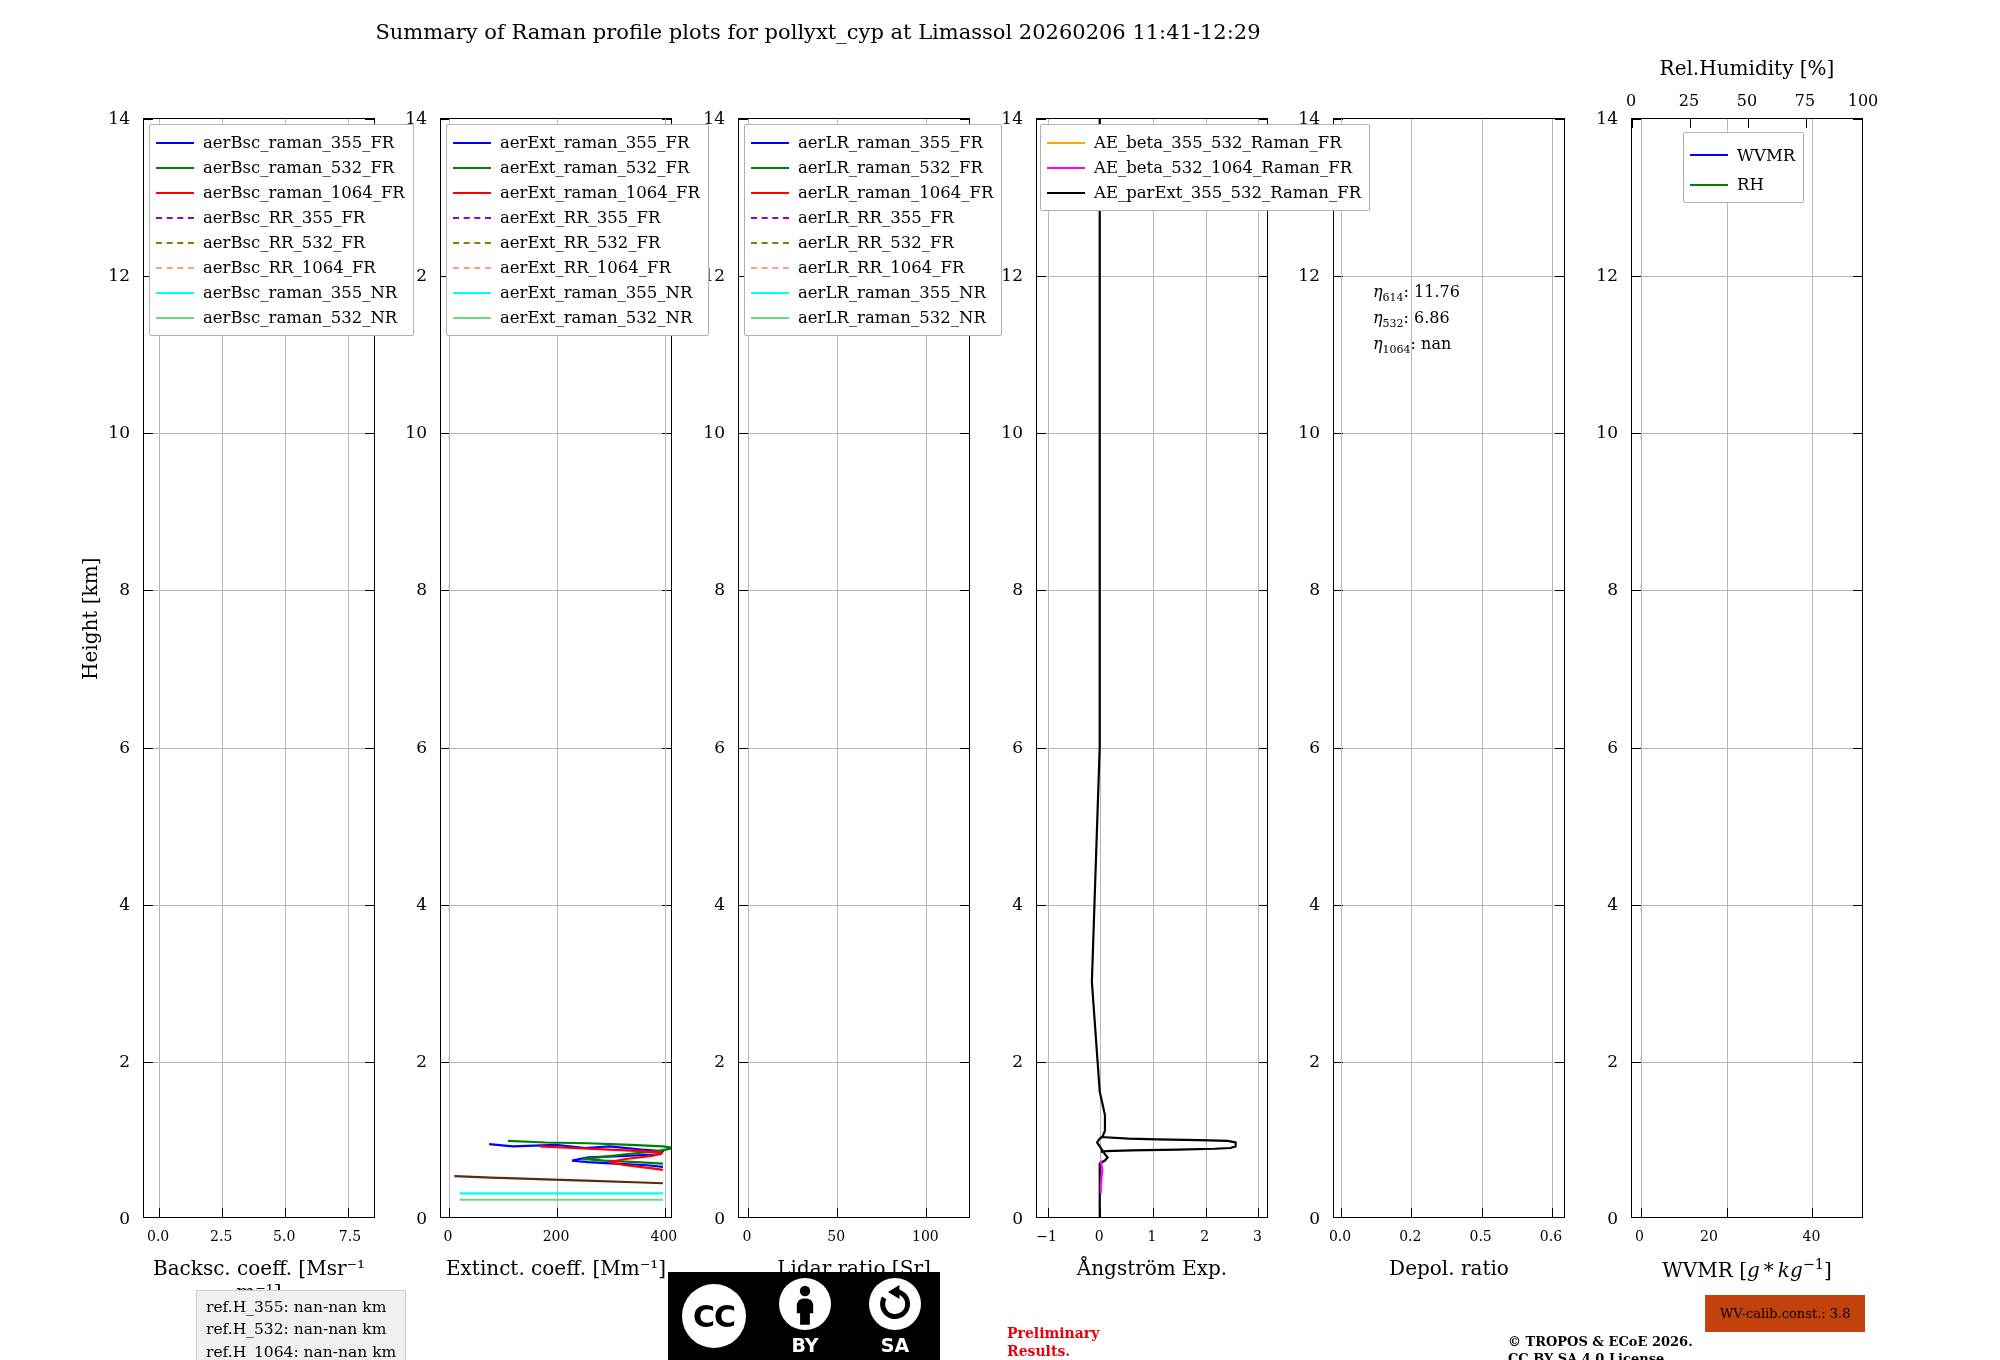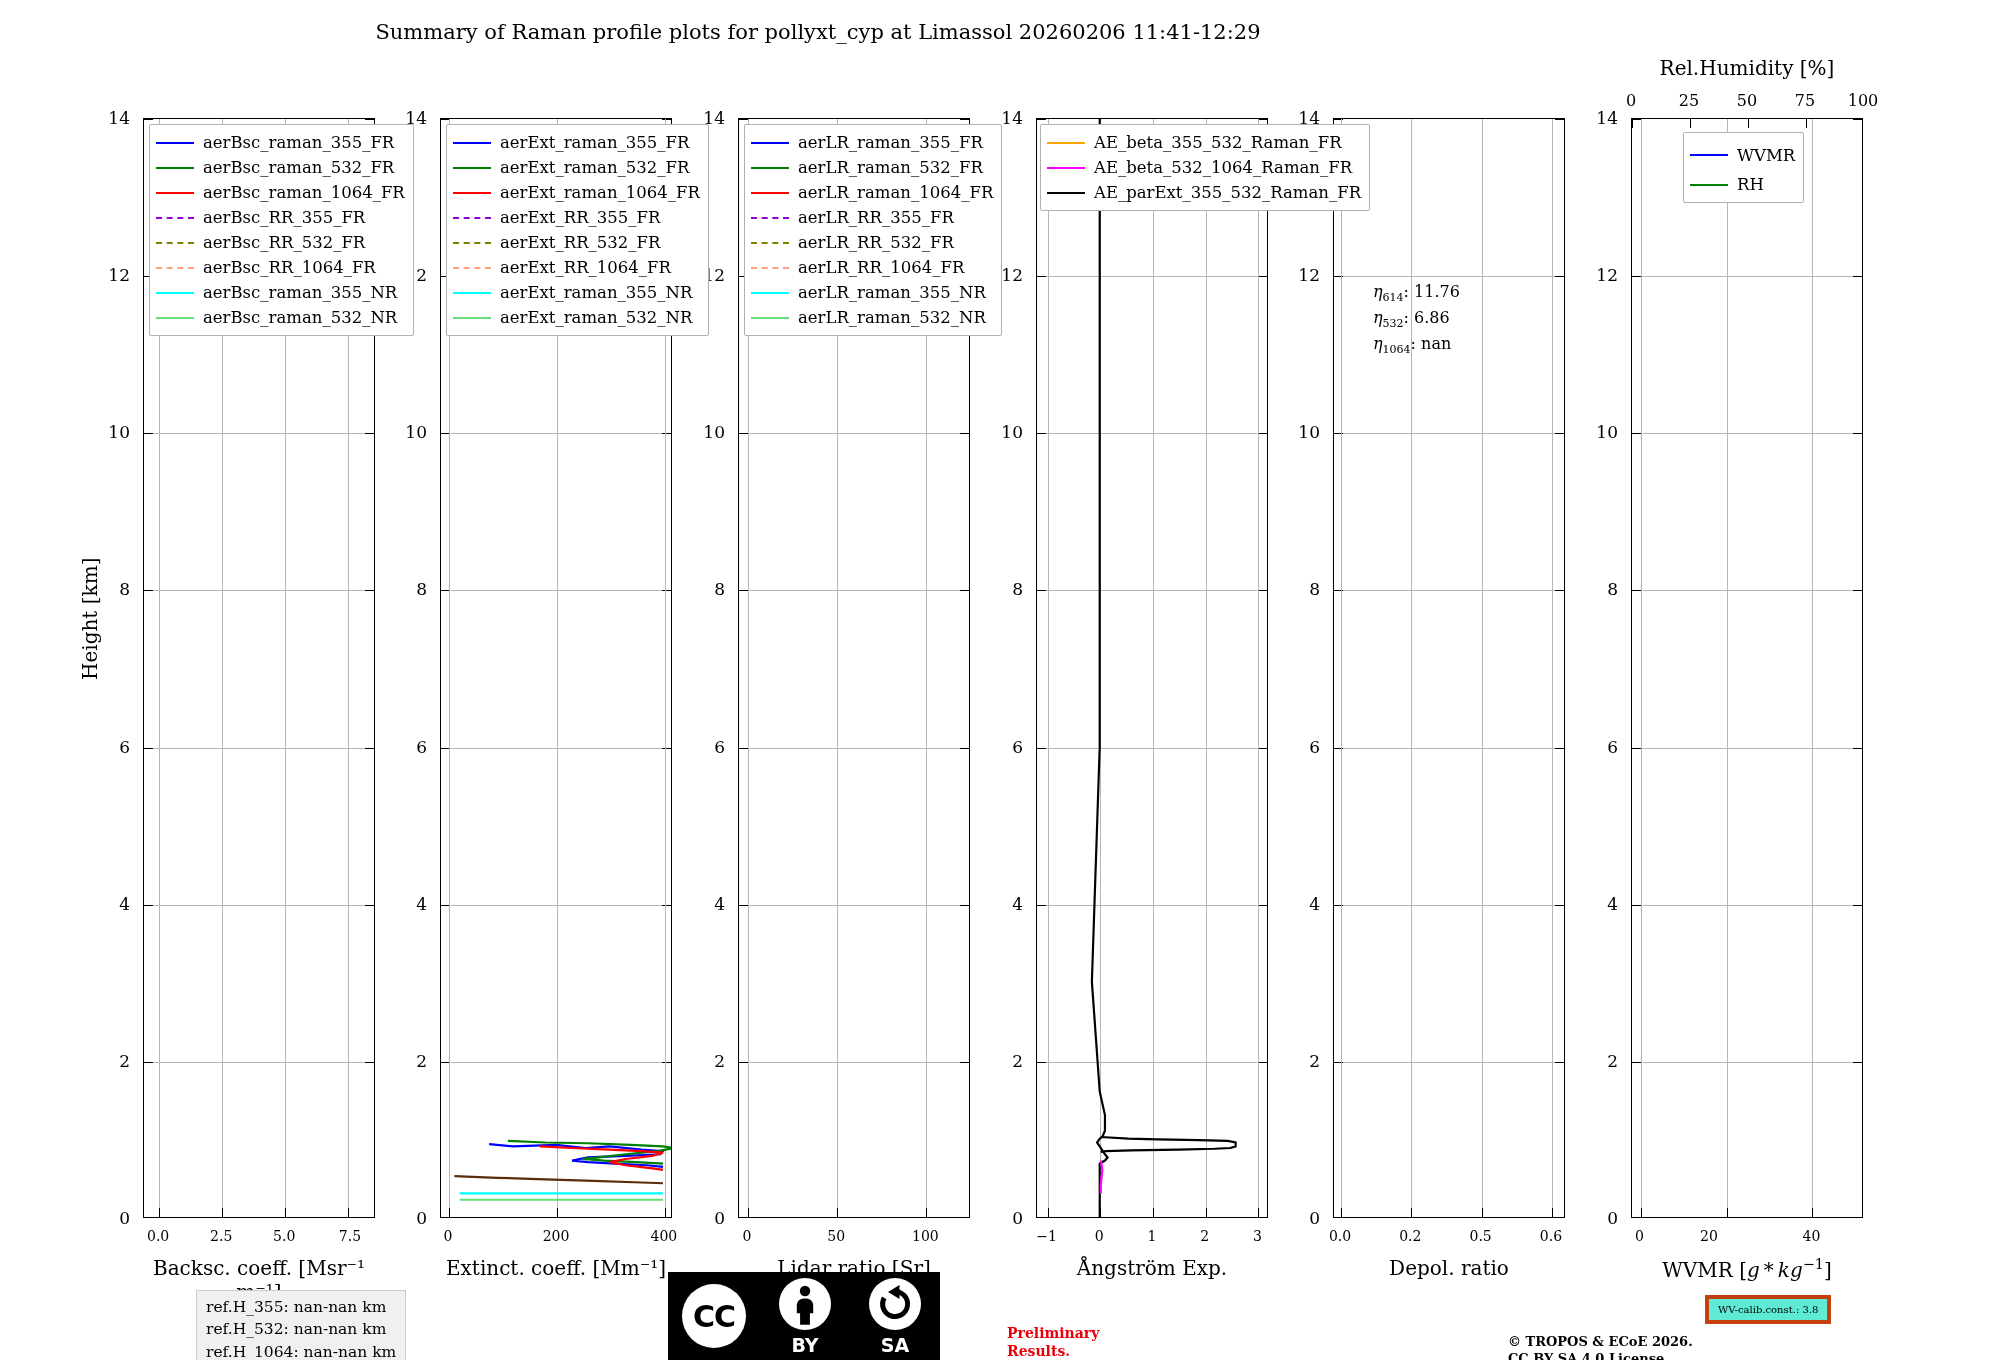--- a/index.html
+++ b/index.html
@@ -184,24 +184,24 @@
     border: 1px solid #cccccc;
     padding: 5px 9px;
     font-size: 15.5px;
     line-height: 1.45;
     font-family: "DejaVu Serif", "Liberation Serif", serif;
   }
   .wv-box {
     position: absolute;
     left: 1705px;
     top: 1295px;
-    background: #5eead4;
-    border: 4px solid #c2410c;
+    background: #c2410c;
+    border: 6px solid #c2410c;
     padding: 5px 9px;
-    font-size: 10px;
+    font-size: 13px;
     font-family: "DejaVu Serif", "Liberation Serif", serif;
   }
   .prelim {
     position: absolute;
     left: 1007px;
     top: 1325px;
     color: #e8000b;
     font-size: 14px;
     font-weight: bold;
     line-height: 1.25;

